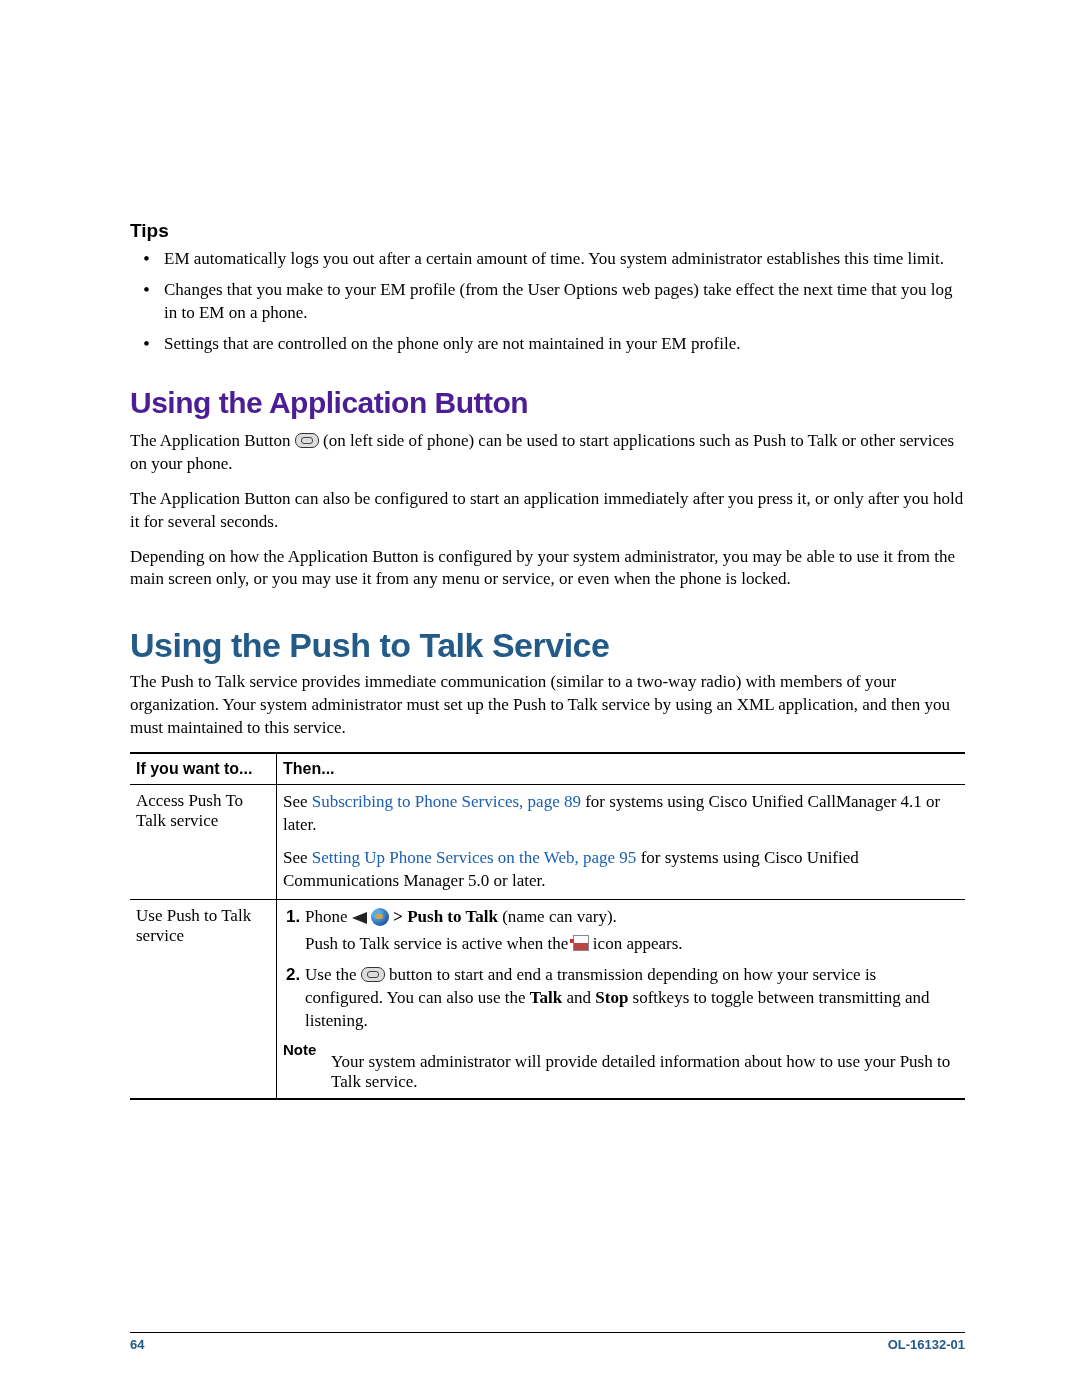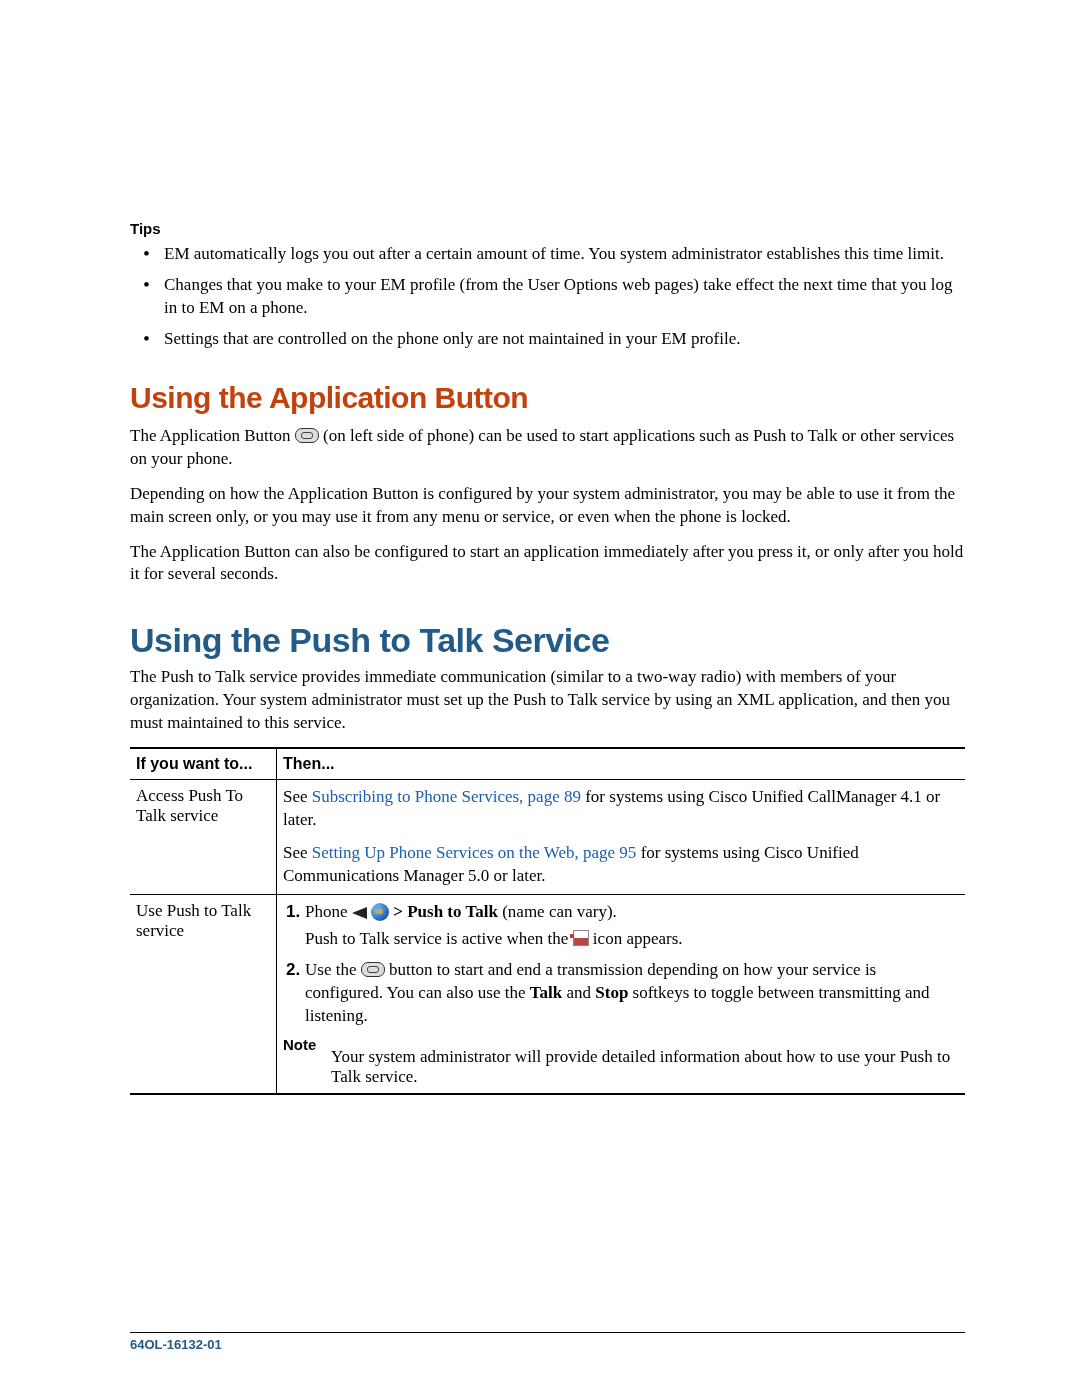--- a/index.html
+++ b/index.html
@@ -12,42 +12,42 @@
   }
   .page {
     padding: 220px 115px 60px 130px;
     box-sizing: border-box;
     position: relative;
     min-height: 1397px;
   }
   .tips-heading {
     font-family: Arial, Helvetica, sans-serif;
     font-weight: bold;
-    font-size: 15px;
+    font-size: 19px;
     margin-bottom: 6px;
   }
   ul.bullets {
     margin: 0 0 25px 0;
     padding-left: 28px;
   }
   ul.bullets li {
     font-size: 17px;
     line-height: 1.35;
     margin-bottom: 8px;
     padding-left: 6px;
   }
   ul.bullets li::marker {
     content: "•  ";
     font-weight: bold;
   }
   h1.section {
     font-family: Arial, Helvetica, sans-serif;
     font-weight: bold;
     font-size: 30px;
-    color: #c2410c;
+    color: #4c1d95;
     margin: 30px 0 10px 0;
     letter-spacing: -0.5px;
   }
   h2.subsection {
     font-family: Arial, Helvetica, sans-serif;
     font-weight: bold;
     font-size: 34px;
     color: #225a88;
     margin: 35px 0 6px 0;
     letter-spacing: -0.5px;
@@ -160,21 +160,21 @@
   .inner-p { margin: 0 0 10px 0; line-height: 1.35; }
   .step-body { margin: 4px 0 8px 0; line-height: 1.35; }
   .footer {
     position: absolute;
     left: 130px;
     right: 115px;
     bottom: 45px;
     border-top: 1px solid #000;
     padding-top: 4px;
     display: flex;
-    justify-content: flex-start;
+    justify-content: space-between;
     font-family: Arial, Helvetica, sans-serif;
     font-weight: bold;
     font-size: 13px;
     color: #225a88;
   }
 </style>
 </head>
 <body>
 
 <div class="page">
@@ -186,22 +186,22 @@
     <li>Settings that are controlled on the phone only are not maintained in your EM profile.</li>
   </ul>
 
   <h1 class="section">Using the Application Button</h1>
 
   <p class="body">
     <span>The Application Button </span>
     <span class="icon-oval"></span>
     <span> (on left side of phone) can be used to start applications such as Push to Talk or other services on your phone.</span>
   </p>
+  <p class="body">The Application Button can also be configured to start an application immediately after you press it, or only after you hold it for several seconds.</p>
   <p class="body">Depending on how the Application Button is configured by your system administrator, you may be able to use it from the main screen only, or you may use it from any menu or service, or even when the phone is locked.</p>
-  <p class="body">The Application Button can also be configured to start an application immediately after you press it, or only after you hold it for several seconds.</p>
 
   <h2 class="subsection">Using the Push to Talk Service</h2>
   <p class="body">The Push to Talk service provides immediate communication (similar to a two-way radio) with members of your organization. Your system administrator must set up the Push to Talk service by using an XML application, and then you must maintained to this service.</p>
 
   <table class="proc">
     <thead>
       <tr>
         <th>If you want to...</th>
         <th>Then...</th>
       </tr>

